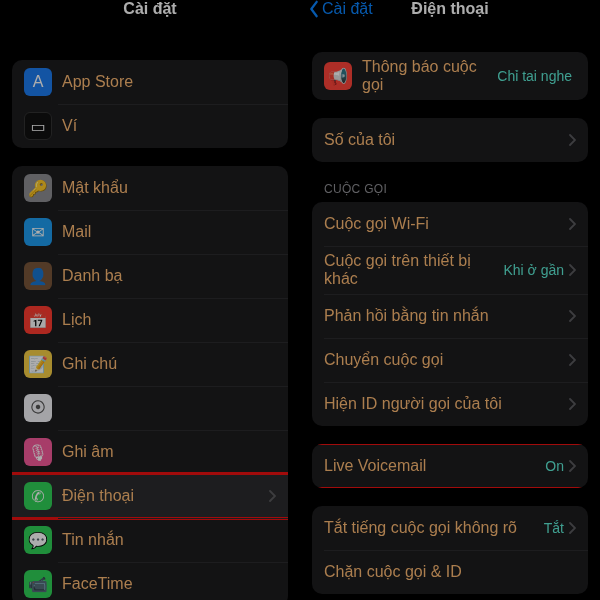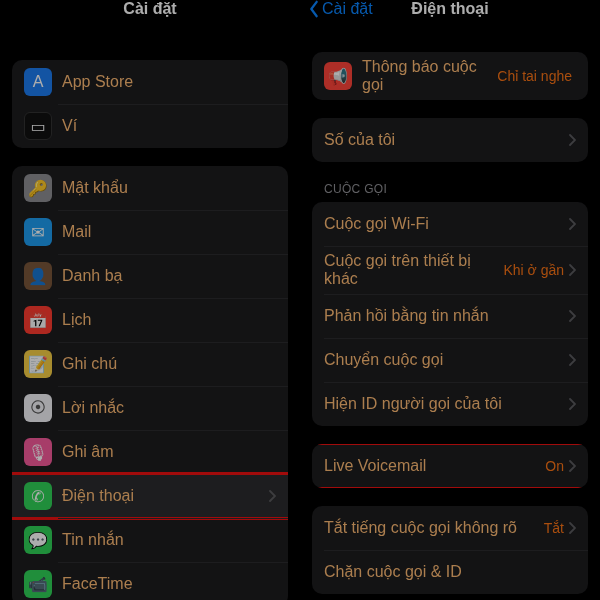--- a/index.html
+++ b/index.html
@@ -69,21 +69,21 @@
     flex-shrink: 0;
     font-size: 16px;
   }
   .row .label {
     flex: 1;
     font-size: 16px;
     color: #fdba74;
   }
   .row .value {
     font-size: 14px;
-    color: #f97316;
+    color: #5eead4;
     margin-right: 4px;
     margin-left: 9px;
   }
   .row .chev {
     color: #5a5a5e;
     flex-shrink: 0;
   }
   .row .chev svg { width: 8px; height: 12px; display:block; }
 
   .row.selected {
@@ -164,21 +164,20 @@
       <div class="row">
         <div class="icon ic-red">📅</div>
         <div class="label">Lịch</div>
       </div>
       <div class="row">
         <div class="icon ic-yellow">📝</div>
         <div class="label">Ghi chú</div>
       </div>
       <div class="row">
         <div class="icon ic-white">⦿</div>
-        <div class="label">Lời nhắc</div>
       </div>
       <div class="row">
         <div class="icon ic-pink">🎙</div>
         <div class="label">Ghi âm</div>
       </div>
       <div class="row selected hl">
         <div class="icon ic-green">✆</div>
         <div class="label">Điện thoại</div>
         <span class="chev">
           <svg viewBox="0 0 8 12">

